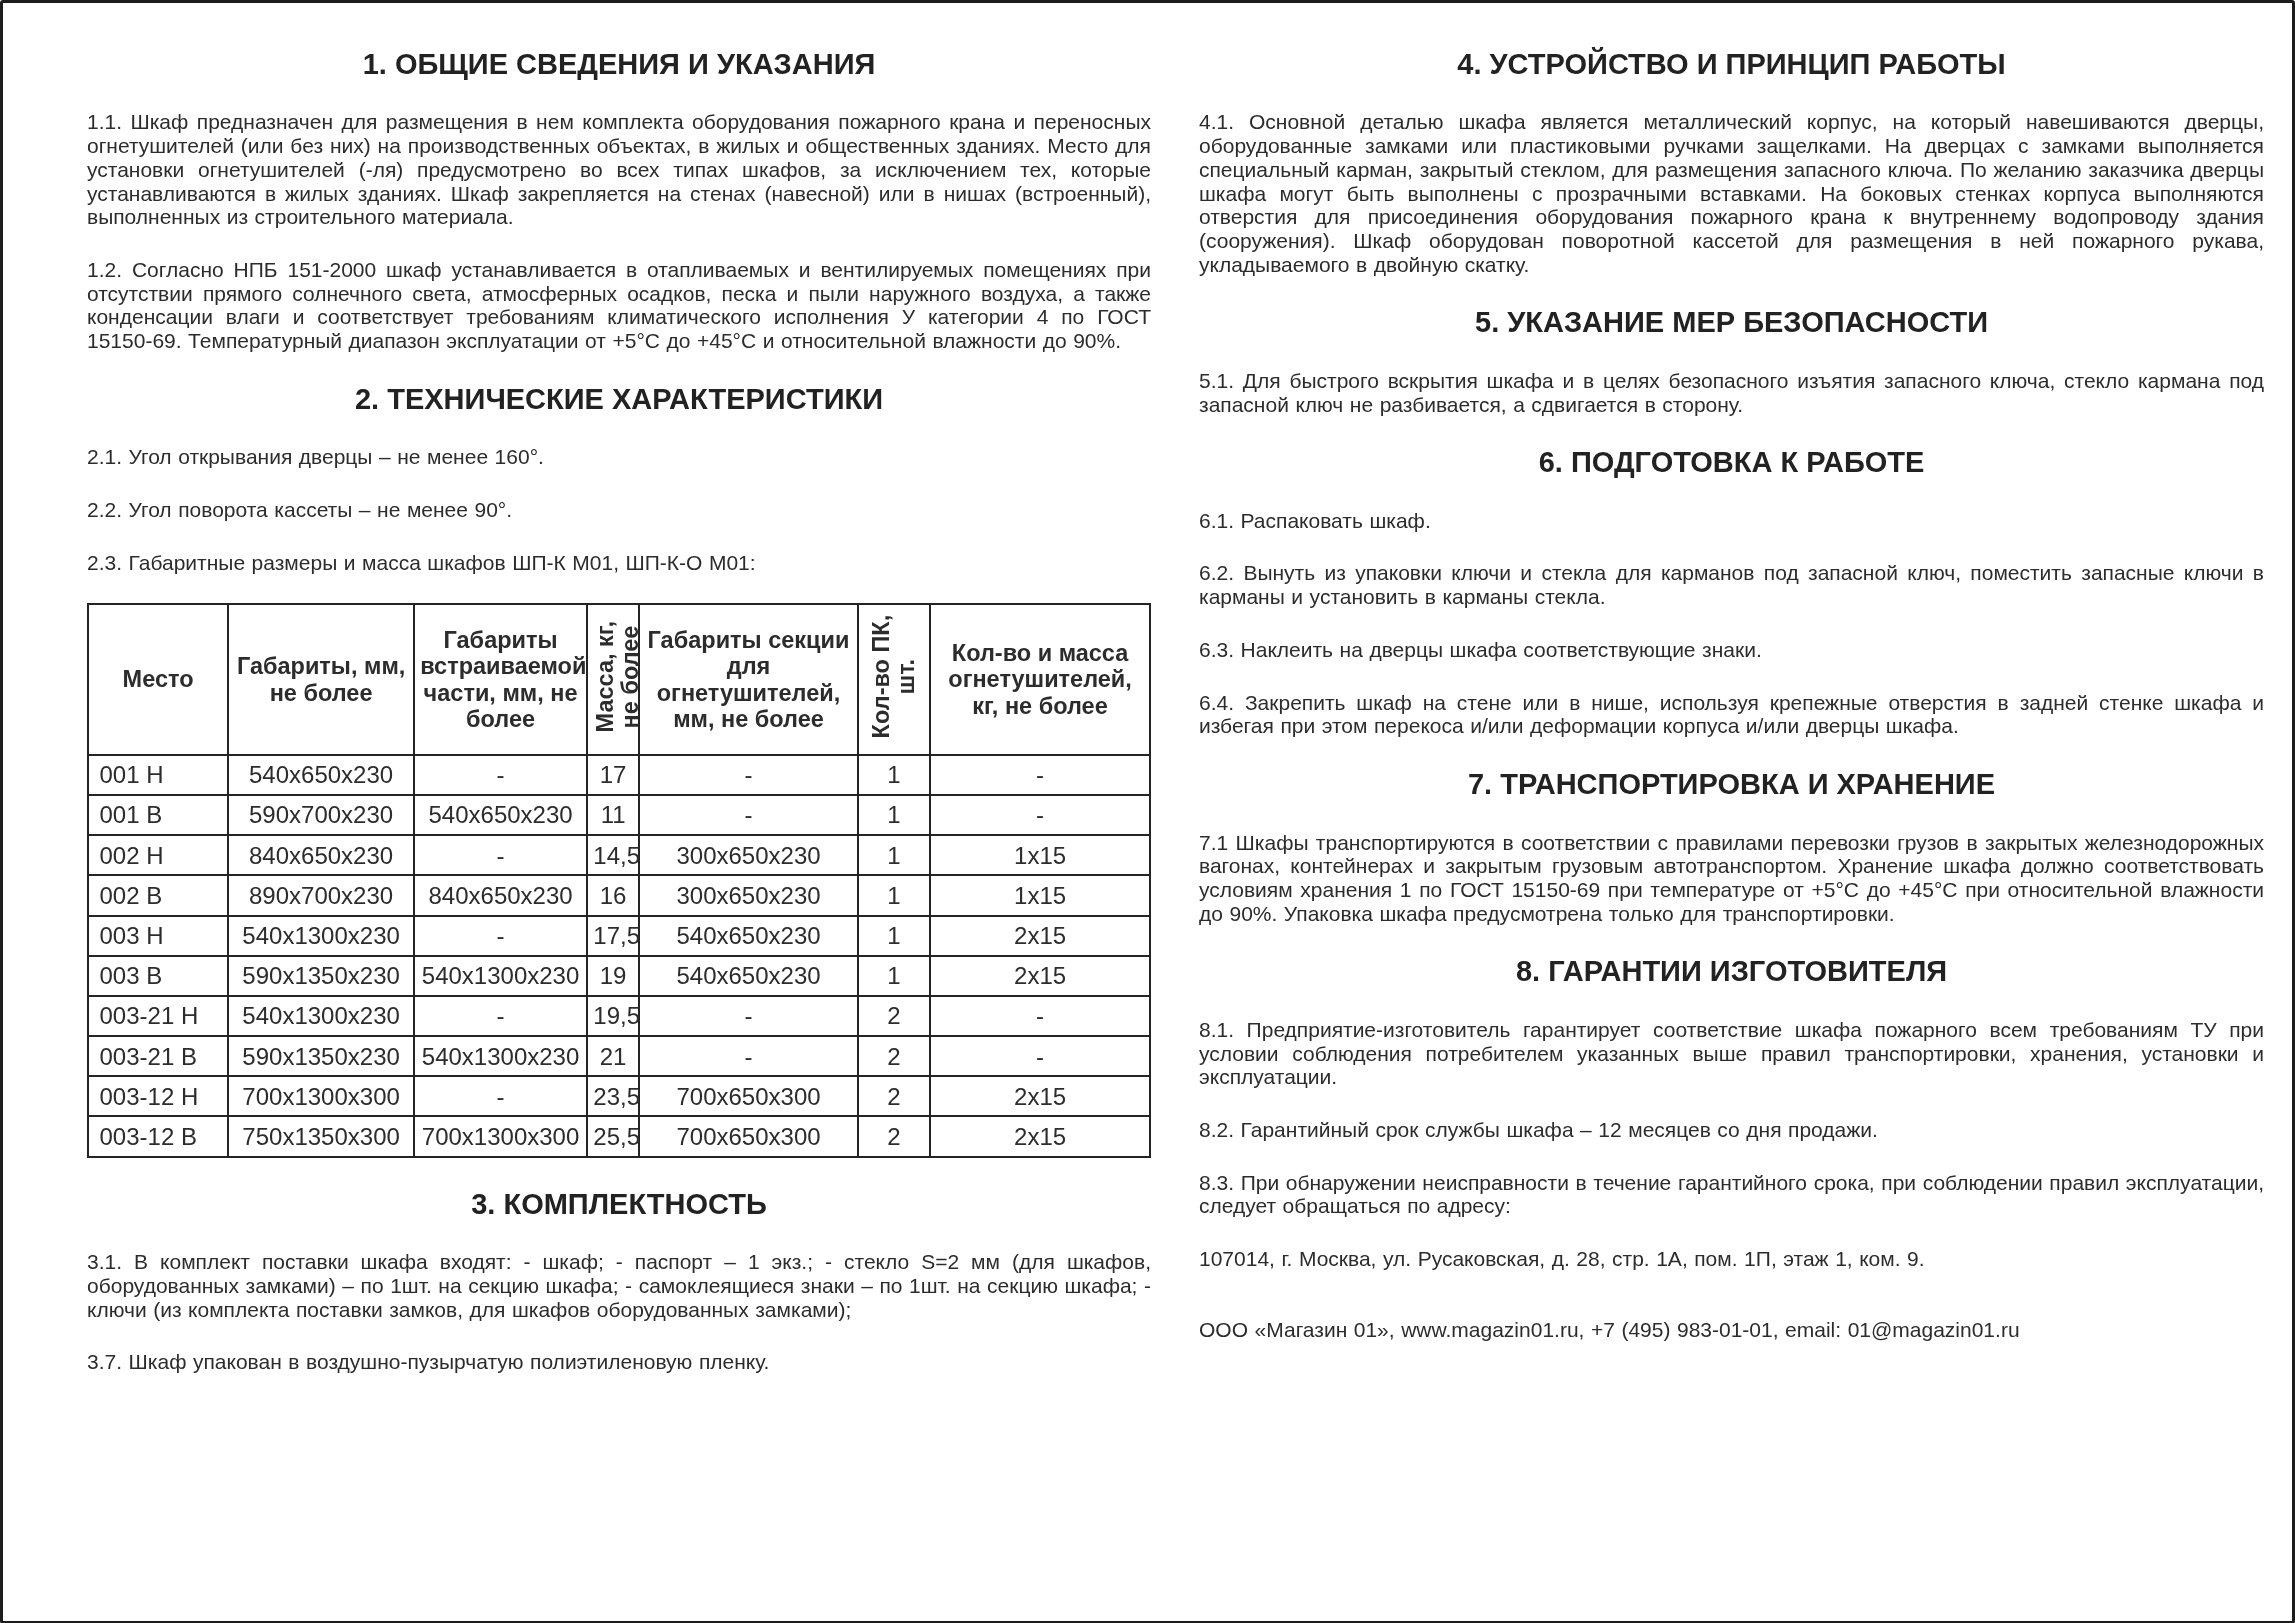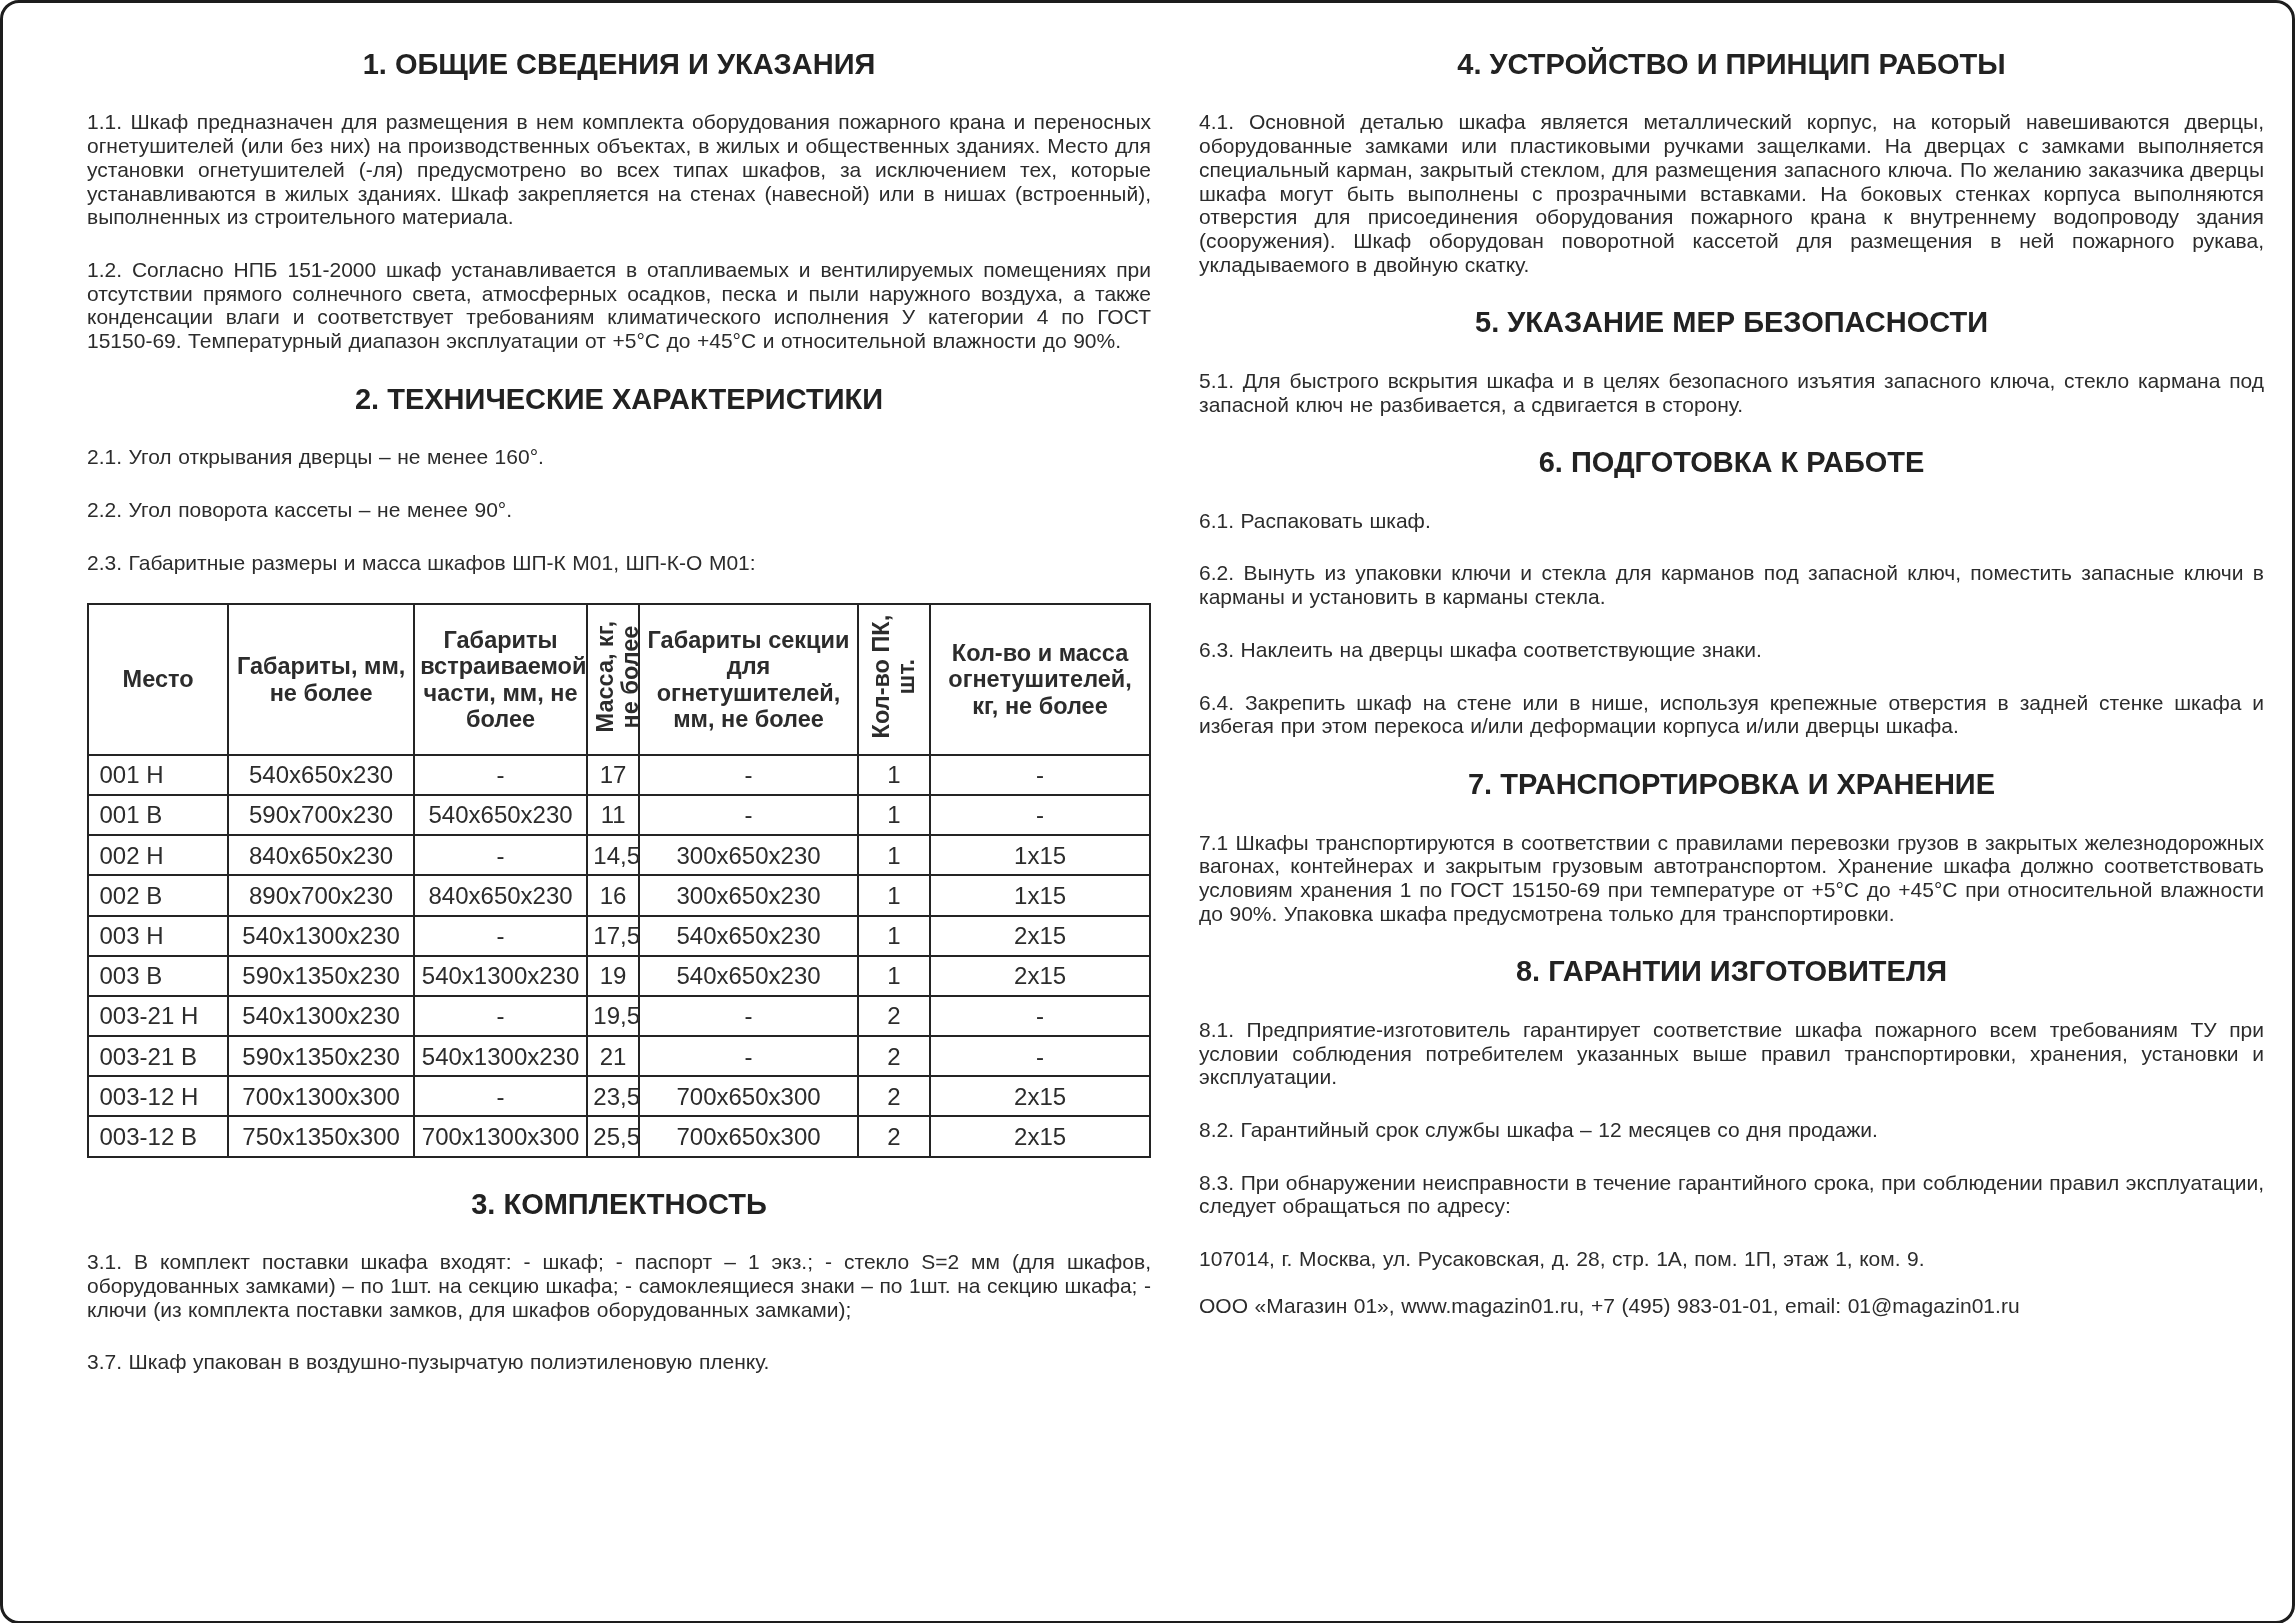--- a/index.html
+++ b/index.html
@@ -1,18 +1,18 @@
 <!DOCTYPE html>
 <html style="font-size:10.5px"><head>
 <meta charset="utf-8">
 <style>
   html,body{margin:0;padding:0;background:#ffffff;}
   .page{
     position:relative; width:2295px; height:1624px; box-sizing:border-box;
-    background:#ffffff; border:3.3px solid #1d1d1d; border-radius:19px;
+    background:#ffffff; border:3.3px solid #1d1d1d; border-radius:3px;
     padding:41px 38px 0 84px; overflow:hidden;
     font-family:"Liberation Sans", sans-serif; color:#2c2c2c;
   }
   .cols{display:flex; gap:48px;}
   .col{box-sizing:border-box;}
   .col-left{width:1064px; flex:0 0 1064px;}
   .col-right{width:1065px; flex:0 0 1065px;}
   h2{
     font-size:29px; line-height:1.12; font-weight:bold; text-align:center;
     color:#222; margin:30px 0 30px;
@@ -36,21 +36,21 @@
   td{
     font-size:24px; font-weight:normal; padding:6.5px 5.2px; text-align:center;
     vertical-align:middle; height:40px; box-sizing:border-box; line-height:1.05;
   }
   td.model{text-align:left; padding-left:10.5px;}
   .vert{
     writing-mode:vertical-rl; transform:rotate(180deg);
     display:inline-block; max-height:134px; line-height:1.08;
     font-weight:bold; font-size:23.5px; white-space:normal;
   }
-  .addr{margin-bottom:23px;}
+  .addr{margin-bottom:47px;}
 </style>
 </head>
 <body>
 
 <div class="page">
   <div class="cols">
 
     <div class="col col-left">
       <h2>1. ОБЩИЕ СВЕДЕНИЯ И УКАЗАНИЯ</h2>
       <p>1.1. Шкаф предназначен для размещения в нем комплекта оборудования пожарного крана и переносных огнетушителей (или без них) на производственных объектах, в жилых и общественных зданиях. Место для установки огнетушителей (-ля) предусмотрено во всех типах шкафов, за исключением тех, которые устанавливаются в жилых зданиях. Шкаф закрепляется на стенах (навесной) или в нишах (встроенный), выполненных из строительного материала.</p>

